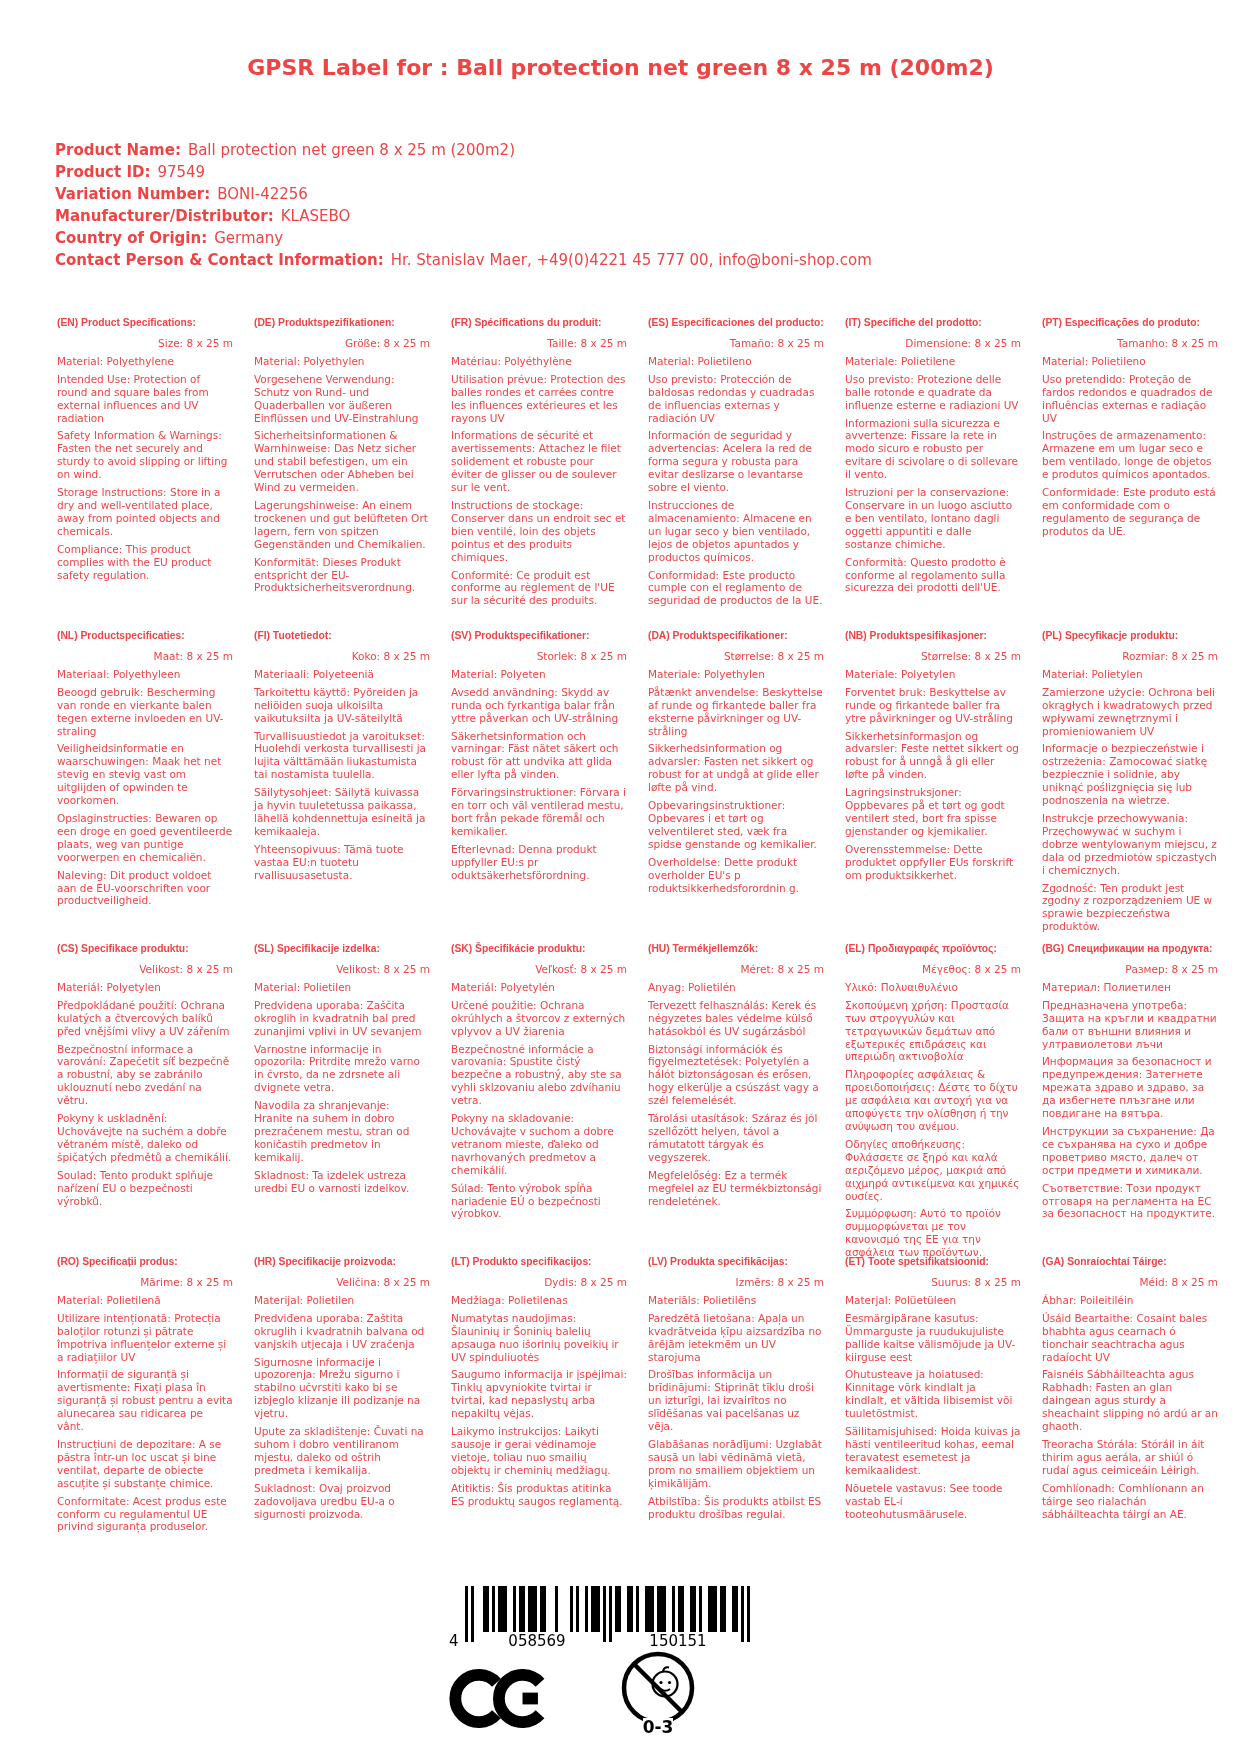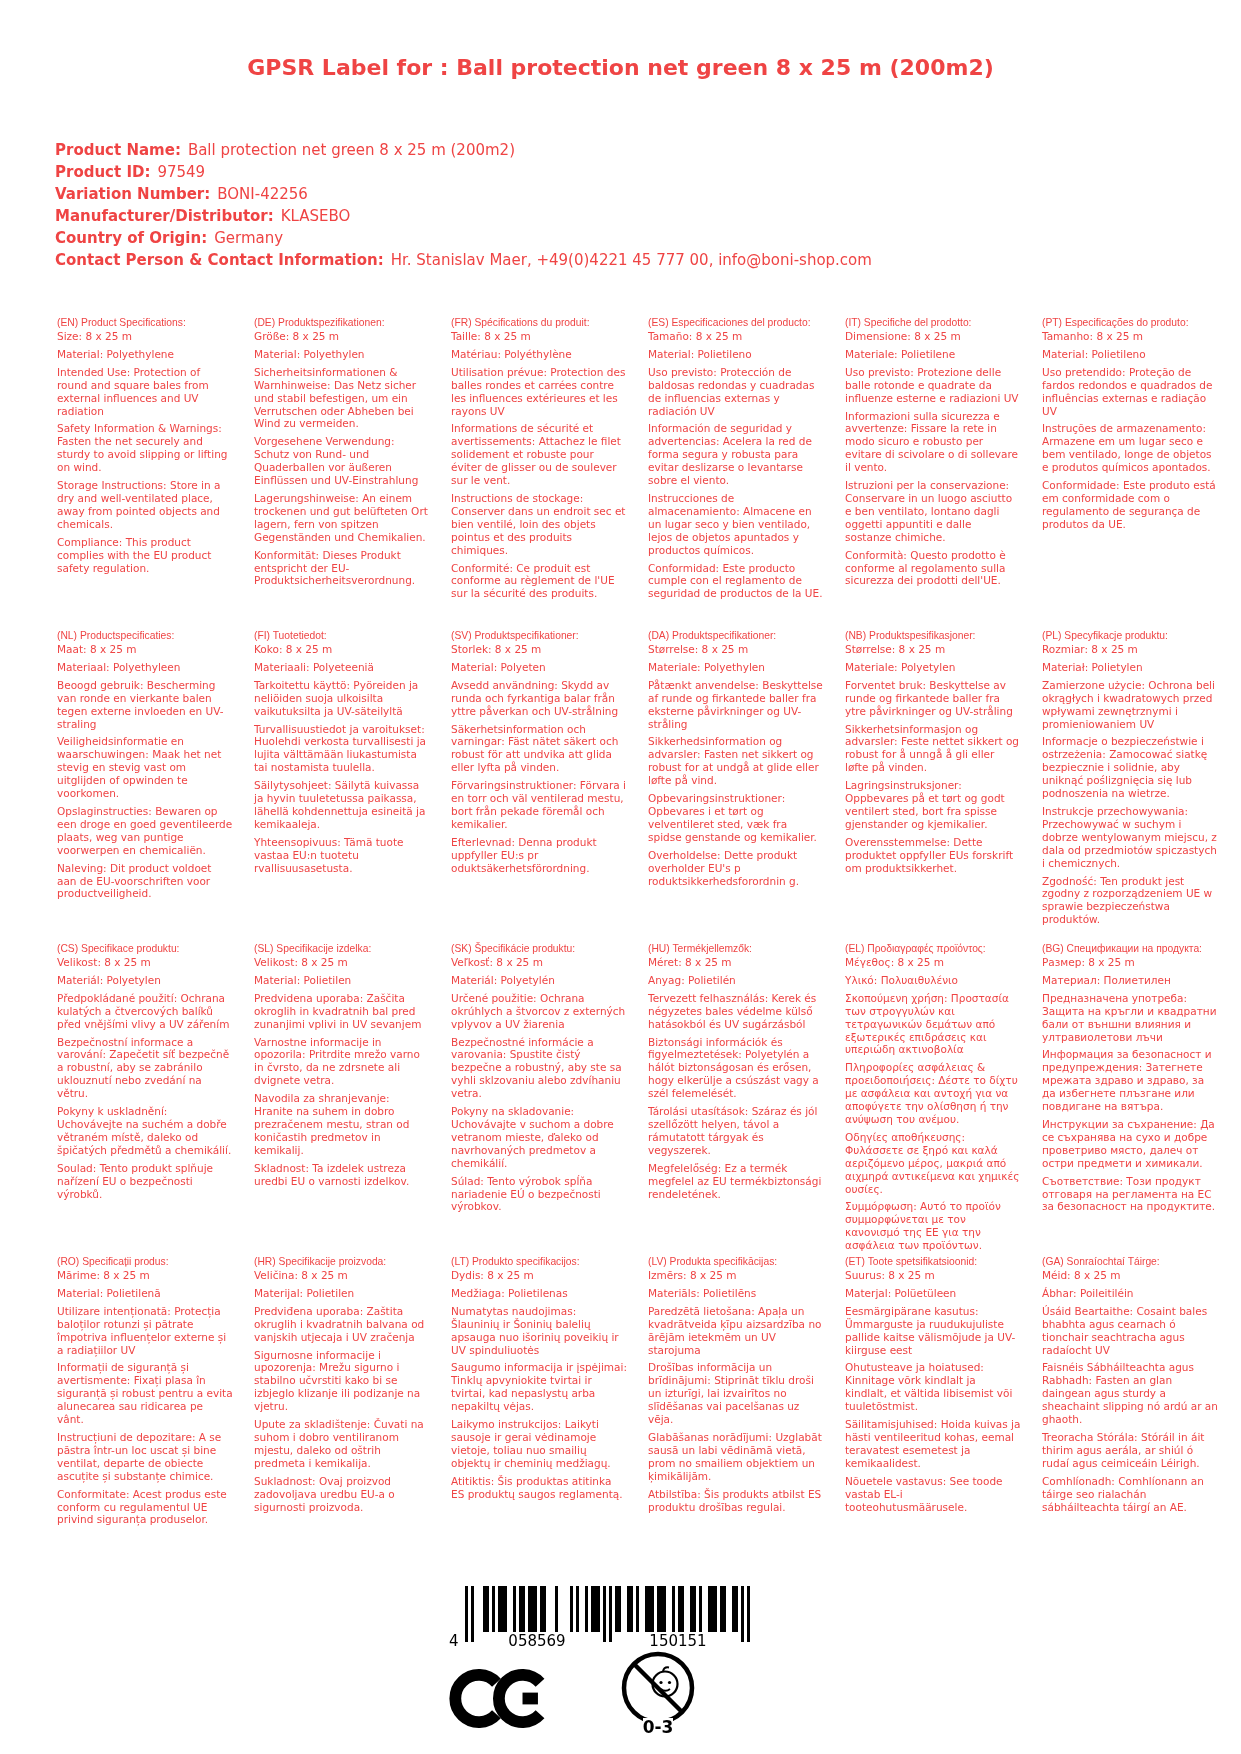--- a/index.html
+++ b/index.html
@@ -9,23 +9,23 @@
          font-size:22px;font-weight:bold;margin:0;}
   .info{position:absolute;top:139px;left:55px;font-size:15px;}
   .info-row{line-height:22px;white-space:nowrap;}
   .info-label{font-weight:bold;}
   .info-value{margin-left:7px;}
   .grid{position:absolute;top:316px;left:57px;width:1166px;
         display:grid;grid-template-columns:repeat(6,176px);column-gap:21px;
         grid-auto-rows:313px;}
   .lang-cell{overflow:visible;}
   .lang-header{font-family:"Liberation Sans", "DejaVu Sans", sans-serif;
-               font-size:10.3px;font-weight:normal;white-space:nowrap;line-height:13px;}
+               font-size:10.3px;font-weight:bold;white-space:nowrap;line-height:13px;}
   .lang-par{font-size:10.5px;line-height:12.9px;margin:5px 0 0 0;}
-  .lang-par:first-of-type{margin-top:1px;}
+  .lang-par:first-of-type{margin-top:8px;text-align:right;}
   .barcode{position:absolute;left:439px;top:1586px;}
   .barcode svg text{font-family:"DejaVu Sans", sans-serif;}
   .ce-mark{position:absolute;left:448px;top:1664px;}
   .age-mark{position:absolute;left:618px;top:1646px;}
   .age-mark text{font-family:"DejaVu Sans", sans-serif;}
 </style>
 </head>
 <body>
 
 <div class="page">
@@ -48,22 +48,22 @@
         <p class="lang-par">Material: Polyethylene</p>
         <p class="lang-par">Intended Use: Protection of round and square bales from external influences and UV radiation</p>
         <p class="lang-par">Safety Information &amp; Warnings: Fasten the net securely and sturdy to avoid slipping or lifting on wind.</p>
         <p class="lang-par">Storage Instructions: Store in a dry and well-ventilated place, away from pointed objects and chemicals.</p>
         <p class="lang-par">Compliance: This product complies with the EU product safety regulation.</p>
       </div>
       <div class="lang-cell">
         <div class="lang-header">(DE) Produktspezifikationen:</div>
         <p class="lang-par">Größe: 8 x 25 m</p>
         <p class="lang-par">Material: Polyethylen</p>
+        <p class="lang-par">Vorgesehene Verwendung: Schutz von Rund- und Quaderballen vor äußeren Einflüssen und UV-Einstrahlung</p>
         <p class="lang-par">Sicherheitsinformationen &amp; Warnhinweise: Das Netz sicher und stabil befestigen, um ein Verrutschen oder Abheben bei Wind zu vermeiden.</p>
-        <p class="lang-par">Vorgesehene Verwendung: Schutz von Rund- und Quaderballen vor äußeren Einflüssen und UV-Einstrahlung</p>
         <p class="lang-par">Lagerungshinweise: An einem trockenen und gut belüfteten Ort lagern, fern von spitzen Gegenständen und Chemikalien.</p>
         <p class="lang-par">Konformität: Dieses Produkt entspricht der EU-Produktsicherheitsverordnung.</p>
       </div>
       <div class="lang-cell">
         <div class="lang-header">(FR) Spécifications du produit:</div>
         <p class="lang-par">Taille: 8 x 25 m</p>
         <p class="lang-par">Matériau: Polyéthylène</p>
         <p class="lang-par">Utilisation prévue: Protection des balles rondes et carrées contre les influences extérieures et les rayons UV</p>
         <p class="lang-par">Informations de sécurité et avertissements: Attachez le filet solidement et robuste pour éviter de glisser ou de soulever sur le vent.</p>
         <p class="lang-par">Instructions de stockage: Conserver dans un endroit sec et bien ventilé, loin des objets pointus et des produits chimiques.</p>

